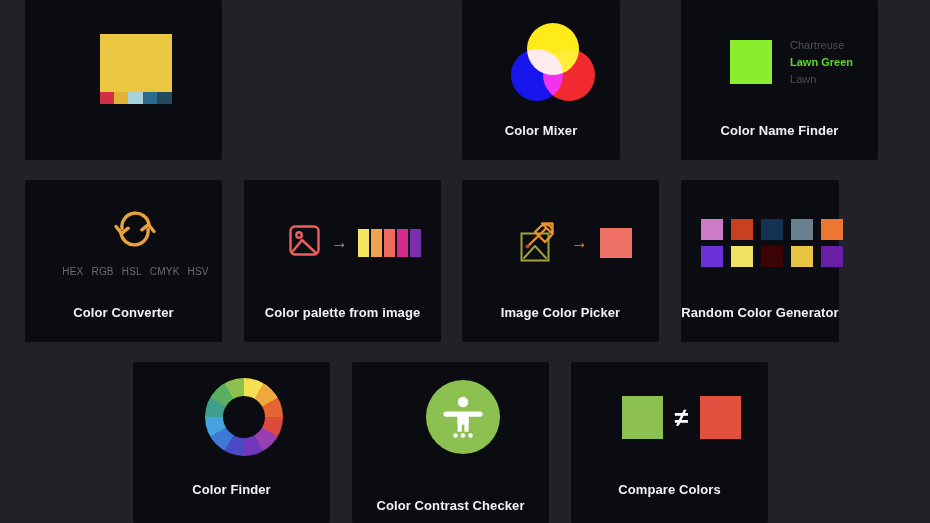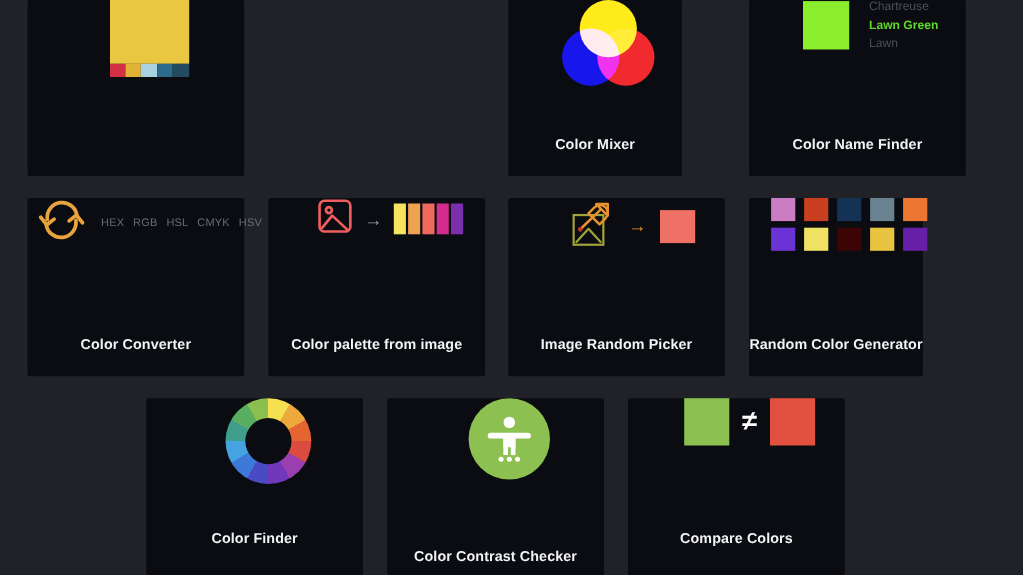--- a/index.html
+++ b/index.html
@@ -16,21 +16,21 @@
     background: #0b0c11;
     border-radius: 2px;
     display: flex;
     flex-direction: column;
     align-items: center;
   }
   .card-art {
     flex: 1 1 auto;
     width: 100%;
     display: flex;
-    align-items: flex-start;
+    align-items: center;
     justify-content: center;
     padding-left: 24px;
   }
   .card-title {
     font-size: 13px;
     color: #f2f3f5;
     font-weight: 700;
     letter-spacing: .1px;
     text-align: center;
     width: 100%;
@@ -54,21 +54,21 @@
   .mix-r { left: 32px; top: 26px; background: #f02020; }
 
   
   .cnf { display: flex; align-items: center; gap: 18px; }
   .cnf-swatch { width: 42px; height: 44px; background: #8aee2c; }
   .cnf-names { display: flex; flex-direction: column; gap: 5px; font-size: 11px; }
   .cnf-names span { color: #4d4f55; }
   .cnf-names span.active { color: #5fd72b; font-weight: 700; }
 
   
-  .conv { display: flex; align-items: center; gap: 13px; }
+  .conv { display: flex; flex-direction: column; align-items: center; gap: 13px; }
   .conv-formats { display: flex; gap: 8px; font-size: 10px; color: #6a6c73; letter-spacing: .2px; }
 
   
   .pfi { display: flex; align-items: center; gap: 10px; }
   .pfi-sw { display: flex; gap: 2px; }
   .pfi-sw i { display: block; width: 11px; height: 28px; }
   .arrow { color: #9a9ca3; font-size: 17px; line-height: 1; }
   .arrow.orange { color: #e8922e; }
 
   
@@ -200,21 +200,21 @@
             <path d="M15.5 27.5 L33 10.5" stroke="#e8922e" stroke-width="2.3" stroke-linecap="round"></path>
             <path d="M29 5.5 L39.5 5.5 L39.5 16 Z" stroke="#e8922e" stroke-width="2.3" stroke-linejoin="round" transform="rotate(0)"></path>
             <path d="M27.5 8.5 A7 7 0 0 1 37.5 18.5 L32 24 L22 14 Z" stroke="#e8922e" stroke-width="2.3" stroke-linejoin="round" fill="none"></path>
             <circle cx="14.5" cy="28.5" r="2.1" fill="#c0392b"></circle>
           </svg>
         </span>
         <span class="arrow orange">→</span>
         <div class="icp-result" id="icp-result" style="background: rgb(239, 112, 100);"></div>
       </div>
     </div>
-    <div class="card-title">Image Random Picker</div>
+    <div class="card-title">Image Color Picker</div>
   </div>
 
   <div class="card" style="left:681px; top:180px; width:158px; height:162px; padding-bottom:22px;">
     <div class="card-art">
       <div class="rnd" id="rnd-grid">
           <i style="background: rgb(204, 124, 196);"></i>
           <i style="background: rgb(200, 64, 31);"></i>
           <i style="background: rgb(20, 50, 83);"></i>
           <i style="background: rgb(106, 129, 144);"></i>
           <i style="background: rgb(237, 118, 51);"></i>

